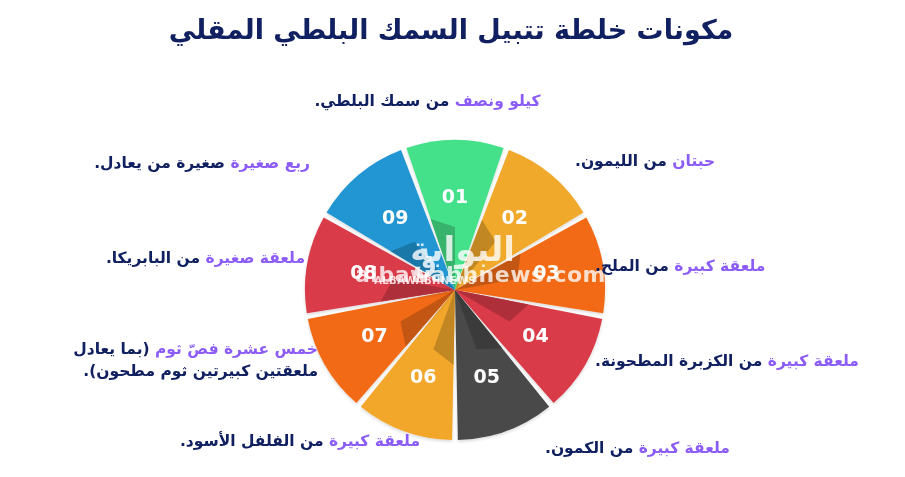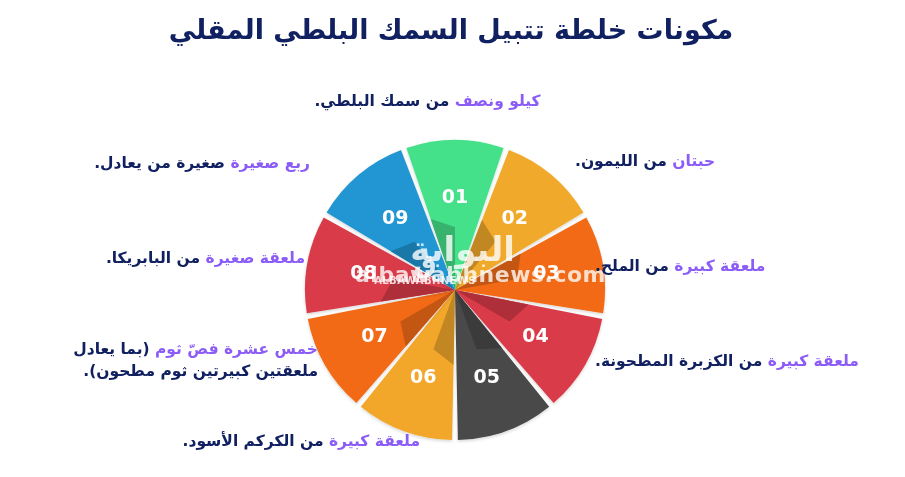--- a/index.html
+++ b/index.html
@@ -198,23 +198,26 @@
   </div>
 
   <div class="callout" id="callout-03">
     <span class="hl">ملعقة كبيرة</span><span> من الملح.</span>
   </div>
 
   <div class="callout" id="callout-04">
     <span class="hl">ملعقة كبيرة</span><span> من الكزبرة المطحونة.</span>
   </div>
 
+  <div class="callout" id="callout-05">
+    <span class="hl">ملعقة كبيرة</span><span> من الكمون.</span>
+  </div>
 
   <div class="callout" id="callout-06">
-    <span class="hl">ملعقة كبيرة</span><span> من الكركم الأسود.</span>
+    <span class="hl">ملعقة كبيرة</span><span> من الفلفل الأسود.</span>
   </div>
 
   <div class="callout wrap" id="callout-07">
     <span class="hl">خمس عشرة فصّ ثوم</span><span> (بما يعادل ملعقتين كبيرتين ثوم مطحون).</span>
   </div>
 
   <div class="callout" id="callout-08">
     <span class="hl">ملعقة صغيرة</span><span> من البابريكا.</span>
   </div>
 

